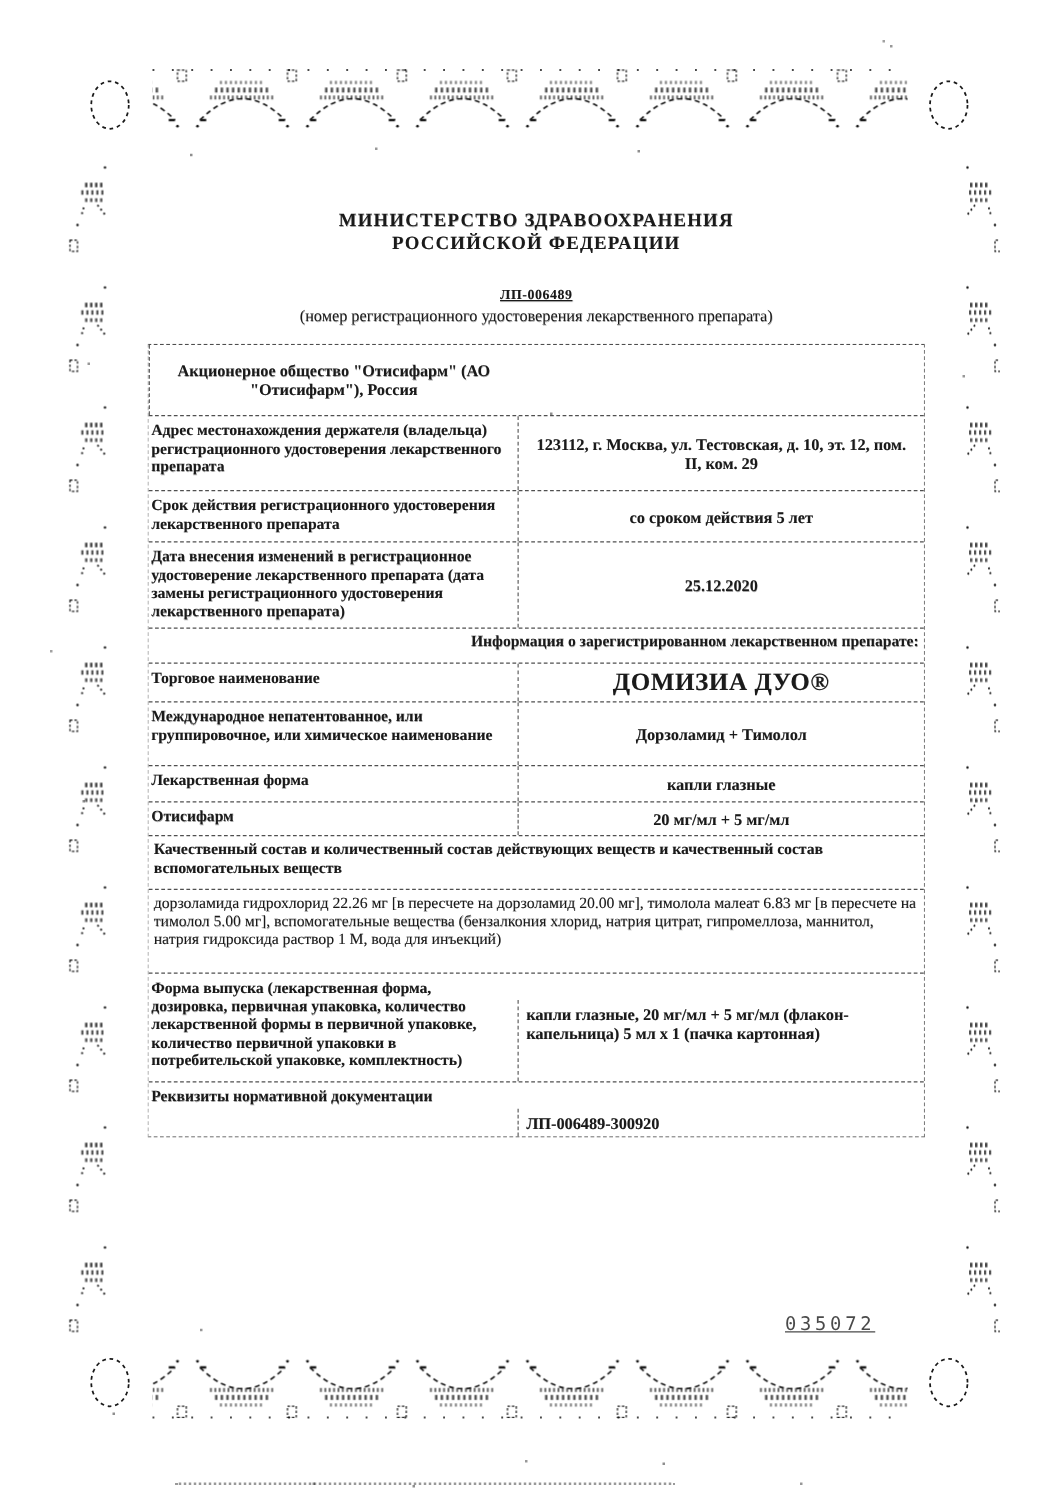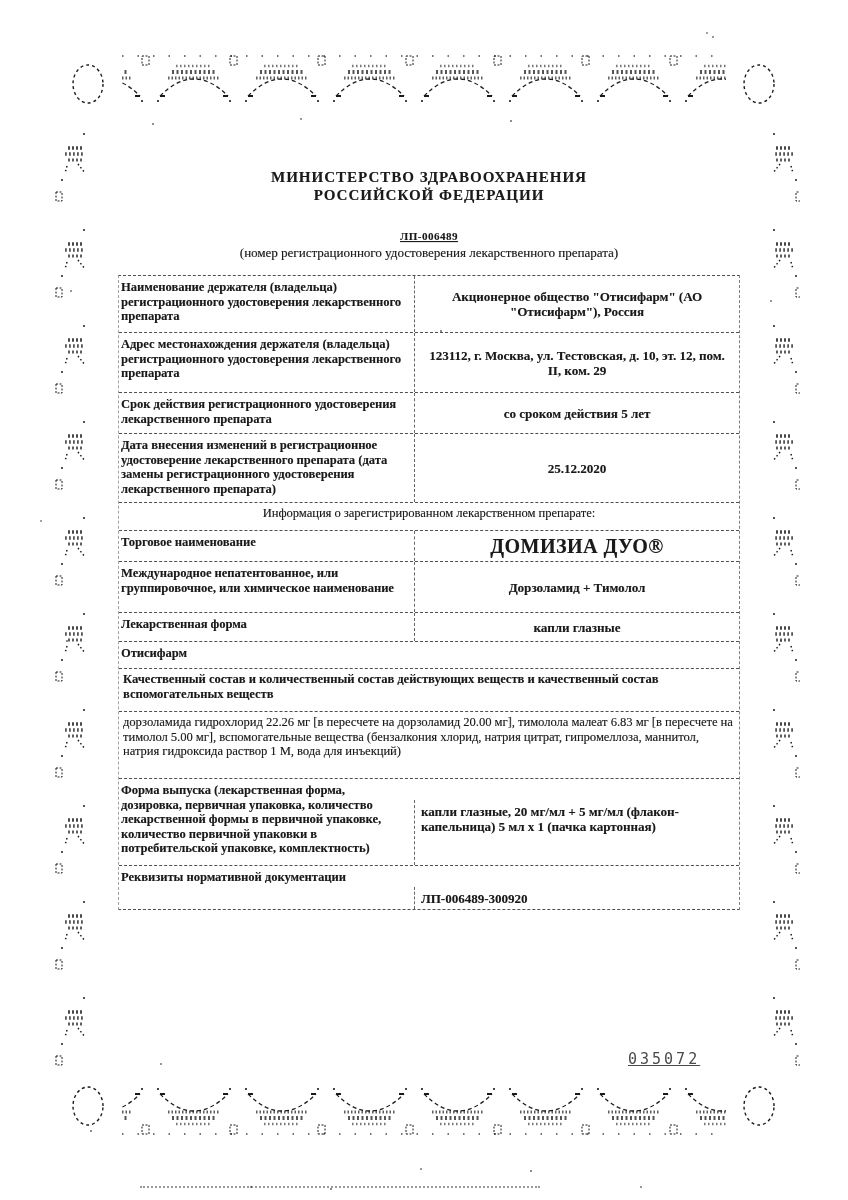--- a/index.html
+++ b/index.html
@@ -44,21 +44,21 @@
     font-weight:bold;font-size:13px;line-height:15px;
     border-left:1px dashed rgba(20,20,20,.65);
     display:flex;align-items:center;justify-content:center;
     text-align:center;padding:3px 6px;
   }
   .tvalue.left{justify-content:flex-start;text-align:left;align-items:flex-start;padding-top:4px;margin-top:21px;}
   .tfull{
     border-top:1px dashed rgba(20,20,20,.75);
     font-size:12.5px;line-height:14.5px;padding:3px 4px;
   }
-  .tfull.center{text-align:center;font-weight:normal;}
+  .tfull.center{text-align:right;font-weight:bold;}
   .tfull.bold{font-weight:bold;}
   .row-holder{min-height:56px}.row-address{min-height:59px}.row-datereg{min-height:39px}
   .row-term{min-height:40px}.row-changes{min-height:68px}.row-infohead{min-height:21px}
   .row-trade{min-height:30px}.row-inn{min-height:50px}.row-form{min-height:28px}
   .row-dose{min-height:26px}.row-comphead{min-height:36px}.row-comptext{min-height:60px}
   .row-release{min-height:86px}.row-req{min-height:24px}
   .row-trade .tvalue{font-size:20px;letter-spacing:.5px;}
   .serial{
     position:absolute;left:628px;top:1050px;
     font-family:"DejaVu Sans Mono",monospace;
@@ -163,21 +163,20 @@
       <div>РОССИЙСКОЙ ФЕДЕРАЦИИ</div>
     </div>
 
 
     <div class="reg-num">ЛП-006489</div>
     <div class="reg-cap">(номер регистрационного удостоверения лекарственного препарата)</div>
 
     <div class="doc-table">
 
       <div class="trow row-holder">
-        <div class="tlabel">Наименование держателя (владельца) регистрационного удостоверения лекарственного препарата</div>
         <div class="tvalue">Акционерное общество "Отисифарм" (АО "Отисифарм"), Россия</div>
       </div>
 
       <div class="trow row-address">
         <div class="tlabel">Адрес местонахождения держателя (владельца) регистрационного удостоверения лекарственного препарата</div>
         <div class="tvalue">123112, г. Москва, ул. Тестовская, д. 10, эт. 12, пом. II, ком. 29</div>
       </div>
 
 
       <div class="trow row-term">
@@ -202,20 +201,21 @@
         <div class="tvalue">Дорзоламид + Тимолол</div>
       </div>
 
       <div class="trow row-form">
         <div class="tlabel">Лекарственная форма</div>
         <div class="tvalue">капли глазные</div>
       </div>
 
       <div class="trow row-dose">
         <div class="tlabel">Отисифарм</div>
+        <div class="tvalue">20 мг/мл + 5 мг/мл</div>
       </div>
 
       <div class="tfull bold row-comphead">Качественный состав и количественный состав действующих веществ и качественный состав вспомогательных веществ</div>
       <div class="tfull row-comptext">дорзоламида гидрохлорид 22.26 мг [в пересчете на дорзоламид 20.00 мг], тимолола малеат 6.83 мг [в пересчете на тимолол 5.00 мг], вспомогательные вещества (бензалкония хлорид, натрия цитрат, гипромеллоза, маннитол, натрия гидроксида раствор 1 М, вода для инъекций)</div>
 
       <div class="trow row-release">
         <div class="tlabel">Форма выпуска (лекарственная форма, дозировка, первичная упаковка, количество лекарственной формы в первичной упаковке, количество первичной упаковки в потребительской упаковке, комплектность)</div>
         <div class="tvalue left">капли глазные, 20 мг/мл + 5 мг/мл (флакон-капельница) 5 мл х 1 (пачка картонная)</div>
       </div>
 

